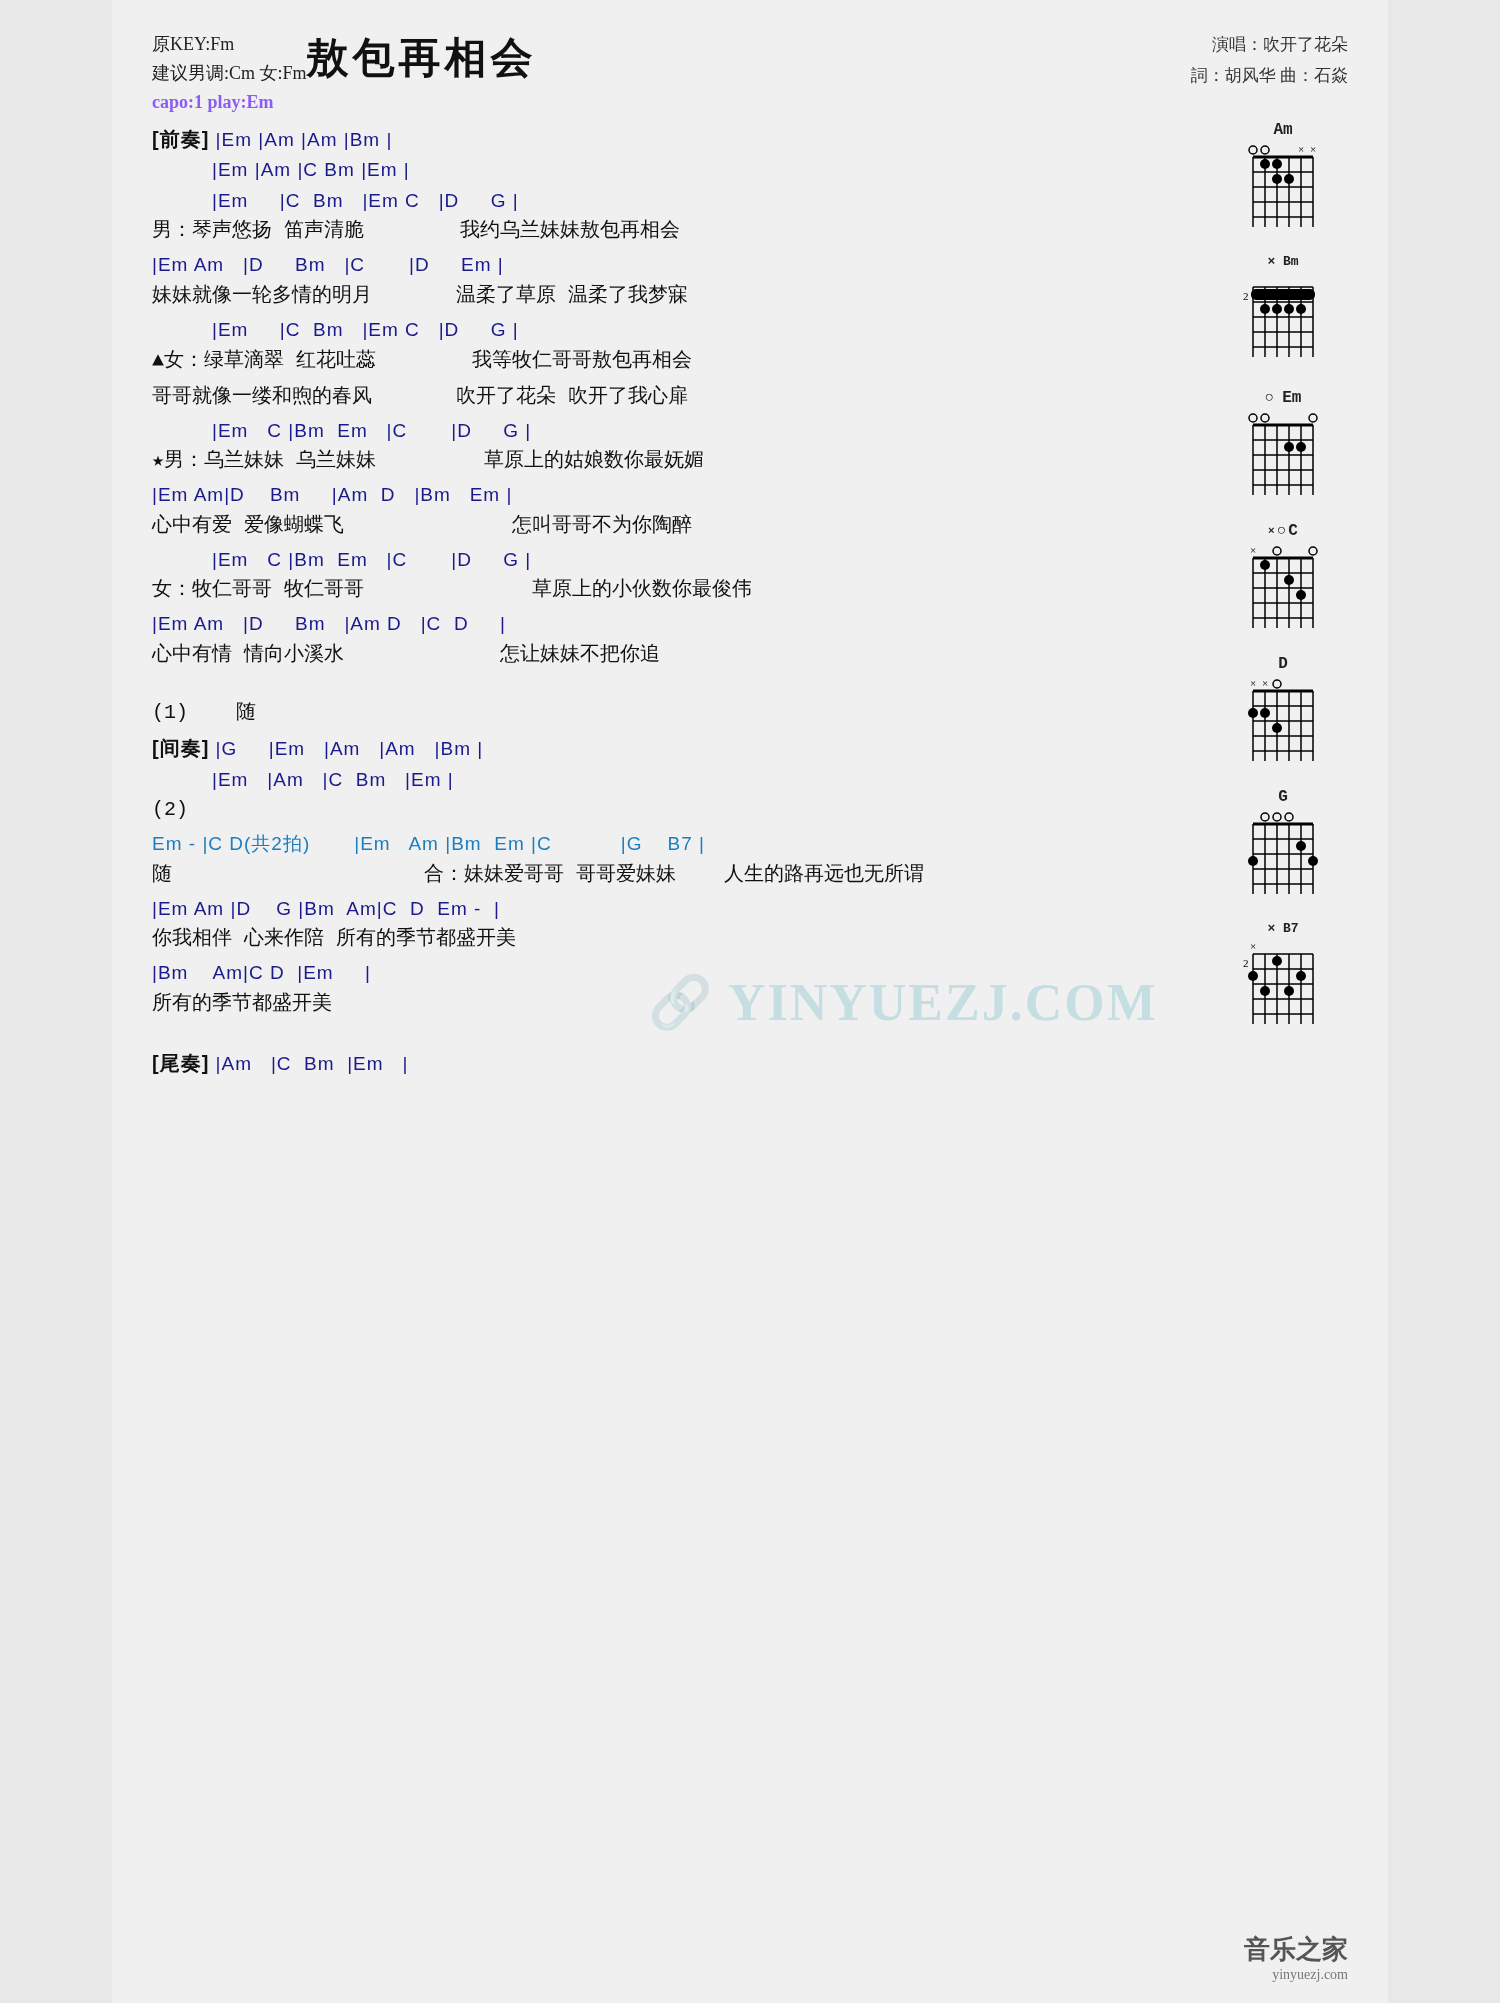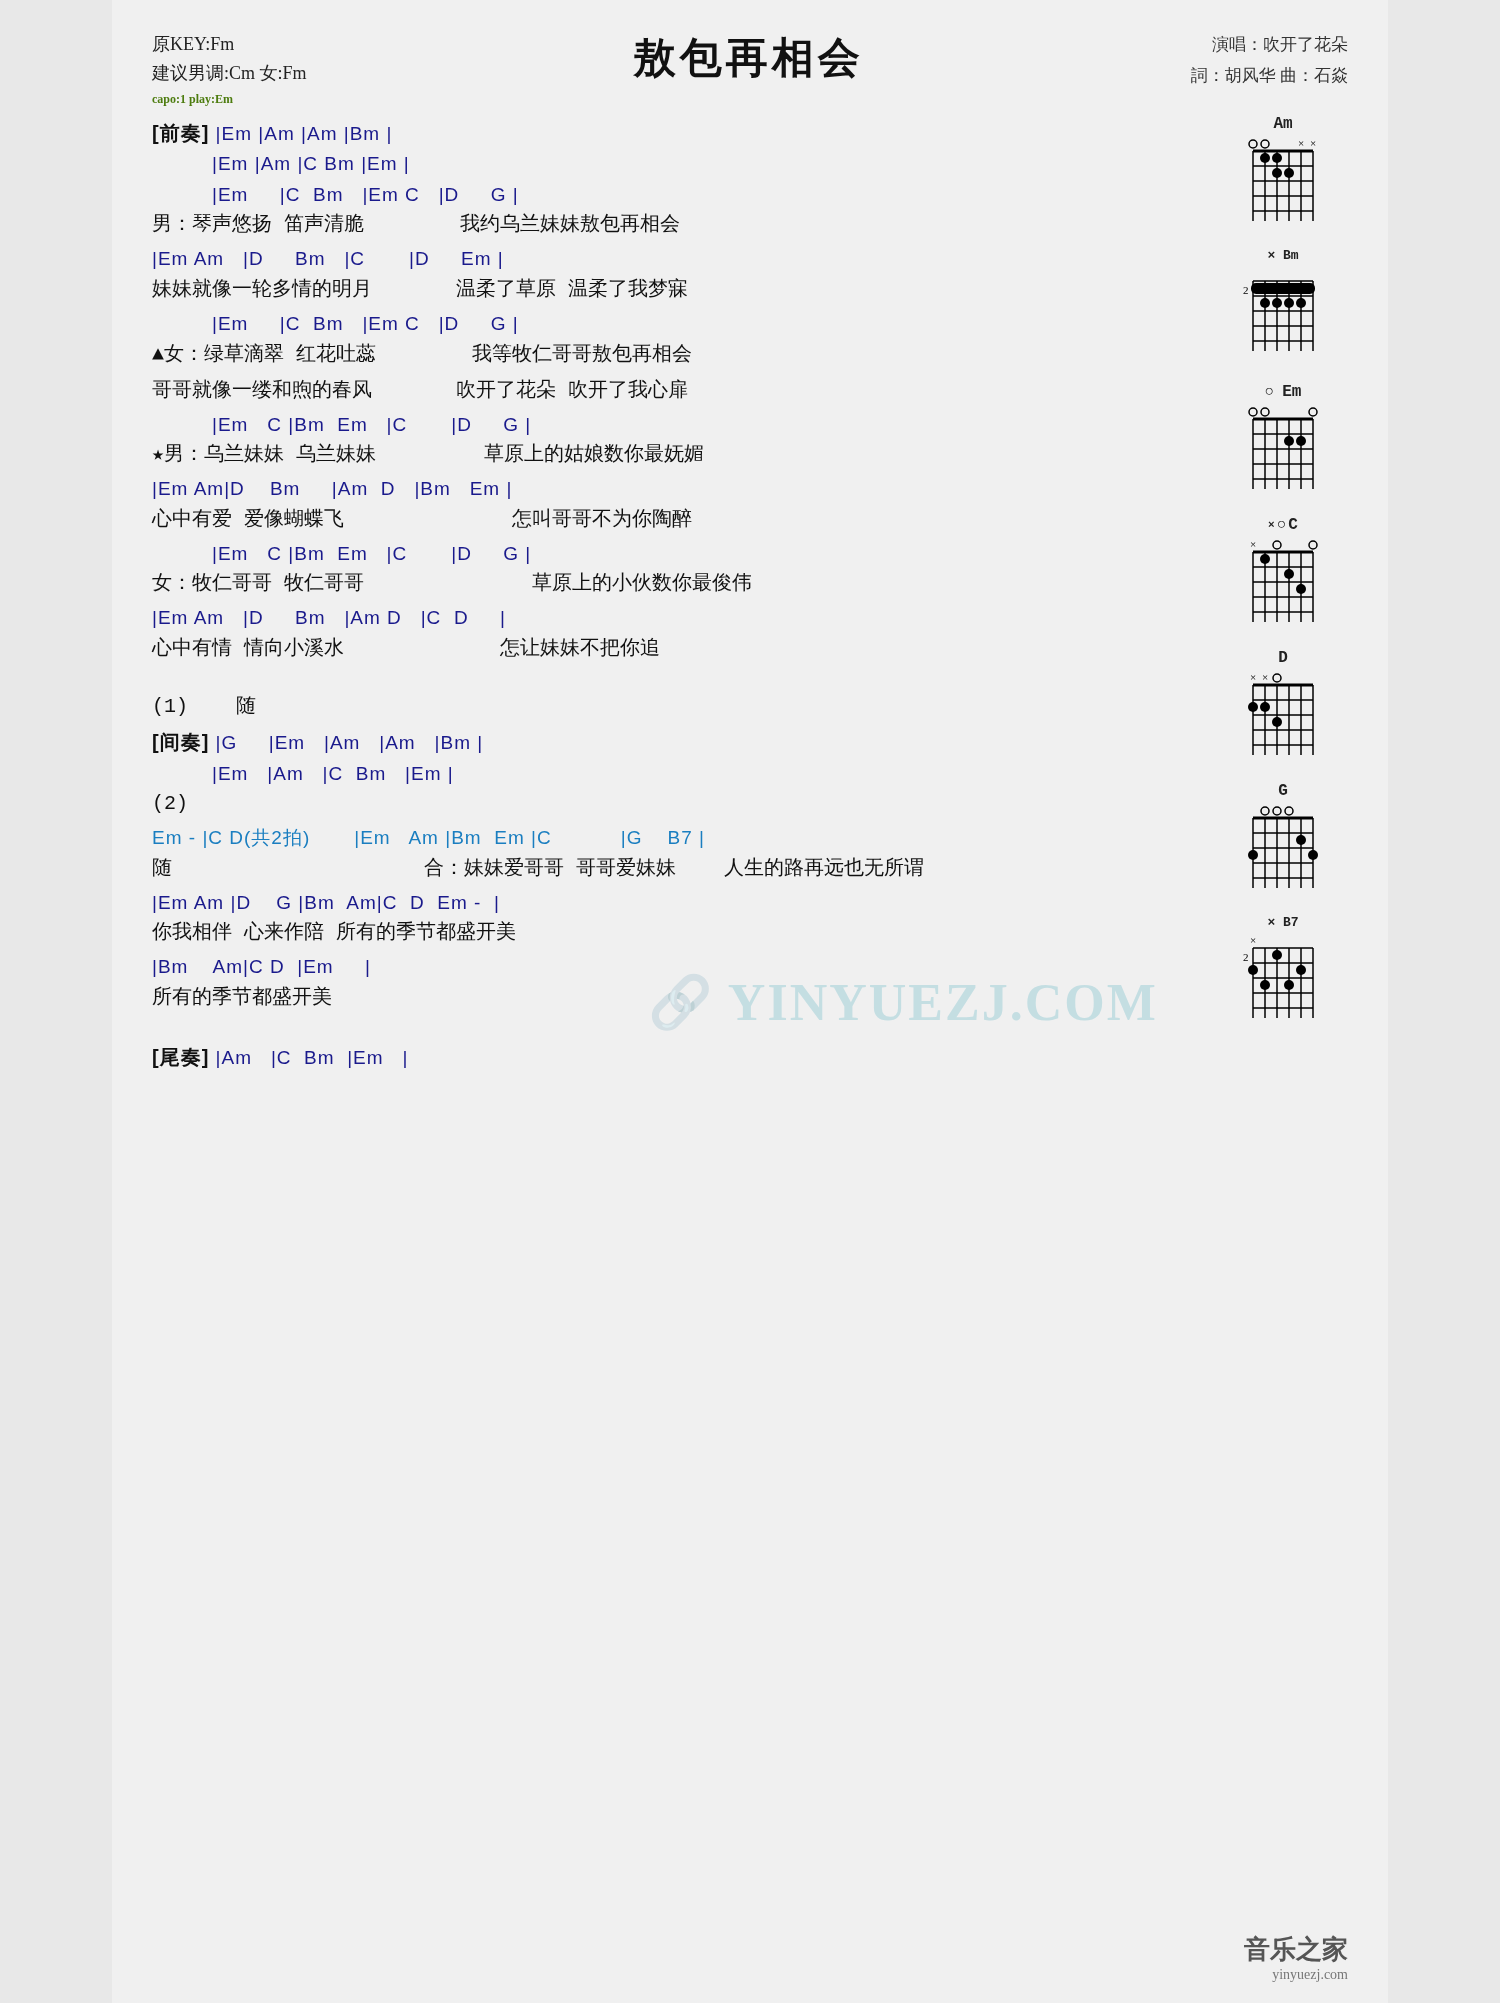--- a/index.html
+++ b/index.html
@@ -23,27 +23,27 @@
       justify-content: space-between;
       align-items: flex-start;
       margin-bottom: 8px;
     }
     .key-info {
       font-size: 18px;
       color: #222;
       line-height: 1.6;
     }
     .capo-info {
-      font-size: 12px;
-      color: #4d7c0f;
+      font-size: 18px;
+      color: #8b5cf6;
       font-weight: bold;
       margin-top: 4px;
     }
     .title-area {
-      text-align: center;
+      text-align: left;
       flex: 1;
     }
     .song-title {
       font-size: 42px;
       font-weight: bold;
       color: #111;
       letter-spacing: 4px;
     }
     .author-info {
       text-align: right;

